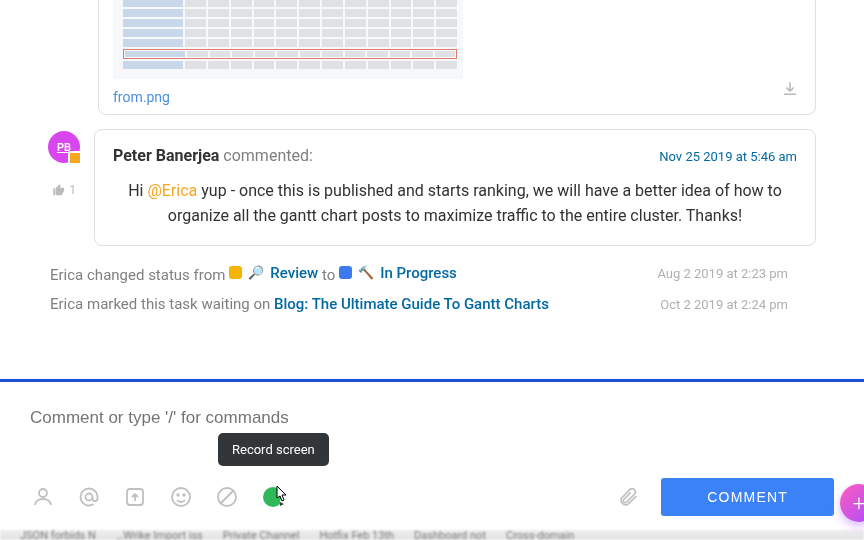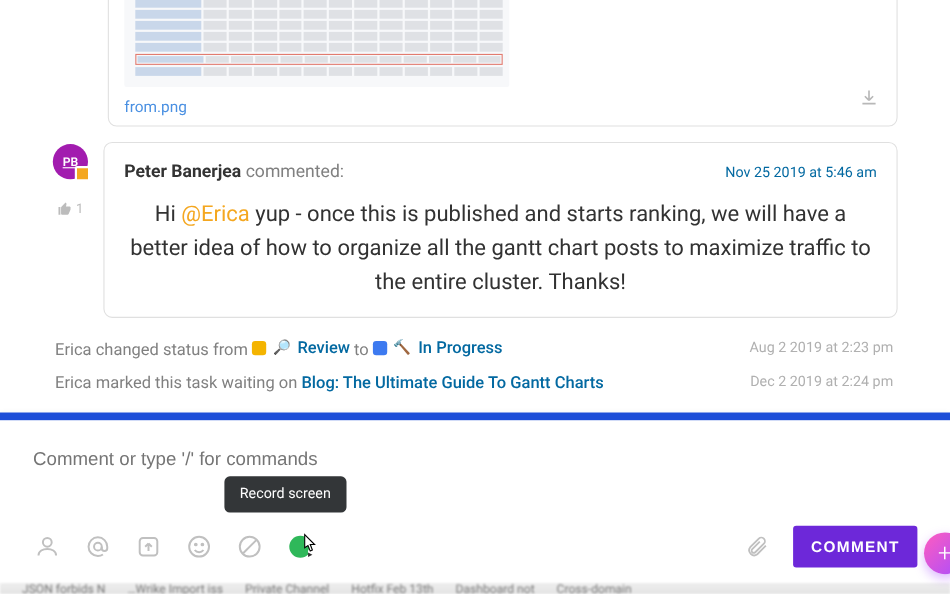--- a/index.html
+++ b/index.html
@@ -53,21 +53,21 @@
 
   .comment-row {
     display: flex;
     gap: 14px;
     margin: 0 48px 18px 48px;
   }
   .avatar {
     width: 32px;
     height: 32px;
     border-radius: 50%;
-    background: #a21caf;
+    background: #d946ef;
     color: #fff;
     font-size: 11px;
     font-weight: 600;
     display: flex;
     align-items: center;
     justify-content: center;
     position: relative;
     flex-shrink: 0;
     margin-top: 2px;
     text-decoration: underline;
@@ -100,51 +100,51 @@
   .comment-head {
     display: flex;
     justify-content: space-between;
     align-items: baseline;
     margin-bottom: 14px;
   }
   .author { font-weight: 700; font-size: 16px; }
   .action { color: #808080; font-size: 16px; }
   .ts { color: #0369a1; font-size: 13px; }
   .comment-body {
-    font-size: 20px;
+    font-size: 16px;
     line-height: 1.55;
     color: #323232;
   }
   .mention { color: #f4a720; }
 
   .activity-row {
     display: flex;
     justify-content: space-between;
     align-items: center;
-    margin: 0 52px 12px 50px;
+    margin: 0 76px 12px 50px;
     font-size: 15px;
     text-align: center;
   }
   .activity-left { color: #808080; }
   .activity-left b { color: #0369a1; font-weight: 500; }
   .status-chip {
     display: inline-flex; align-items: center; gap: 6px;
   }
   .sq { width: 13px; height: 13px; border-radius: 3px; display:inline-block;}
   .sq-yellow { background: #f4b400; }
   .sq-blue { background: #3d7af0; }
   .wrench { font-size: 13px; }
   .activity-ts { color: #b0b0b0; font-size: 13px; }
 
   .composer {
     position: absolute;
     bottom: 10px;
     left: 0; right: 0;
     background: #fff;
-    border-top: 7px solid #1d4ed8;
+    border-top: 3px solid #1d4ed8;
     padding: 26px 30px 0 30px;
     box-shadow: 0 -1px 4px rgba(0,0,0,0.03);
   }
   .composer-input {
     width: 100%;
     border: none;
     font-size: 17px;
     color: #999;
     outline: none;
     background: transparent;
@@ -159,35 +159,35 @@
   .tb-left, .tb-right { display: flex; align-items: center; gap: 20px; }
   .tb-ico {
     width: 26px; height: 26px;
     display: flex; align-items: center; justify-content: center;
     color: #c0c0c0;
     cursor: pointer;
     position: relative;
   }
   .tb-ico.active svg { stroke: #2fb85a; fill: #2fb85a; }
   .comment-btn {
-    background: #6d28d9;
+    background: #3b82f6;
     color: #fff;
     border: none;
-    padding: 11px 16px;
+    padding: 11px 46px;
     font-size: 14px;
     letter-spacing: 1.2px;
-    font-weight: 700;
+    font-weight: 400;
     border-radius: 3px;
     cursor: pointer;
   }
 
   .tooltip {
     position: absolute;
     bottom: 74px;
-    left: 204px;
+    left: 218px;
     background: #333638;
     color: #fff;
     font-size: 13px;
     padding: 9px 14px;
     border-radius: 5px;
     white-space: nowrap;
   }
   .cursor-hand {
     position: absolute;
     bottom: 28px;
@@ -385,21 +385,21 @@
   </div>
   <span class="activity-ts">Aug 2 2019 at 2:23 pm</span>
 </div>
 
 <div class="activity-row">
   <div class="activity-left">
     <span>Erica</span>
     <span>marked this task waiting on</span>
     <b>Blog: The Ultimate Guide To Gantt Charts</b>
   </div>
-  <span class="activity-ts">Dec 2 2019 at 2:24 pm</span>
+  <span class="activity-ts">Oct 2 2019 at 2:24 pm</span>
 </div>
 
 <div class="composer">
   <input class="composer-input" placeholder="Comment or type '/' for commands" style="">
   <div class="composer-toolbar">
     <div class="tb-left">
       <span class="tb-ico">
         <svg width="24" height="24" viewBox="0 0 24 24" fill="none" stroke="currentColor" stroke-width="1.8">
             <circle cx="12" cy="8" r="4"></circle>
             <path d="M4 20c0-4 4-6 8-6s8 2 8 6"></path>

